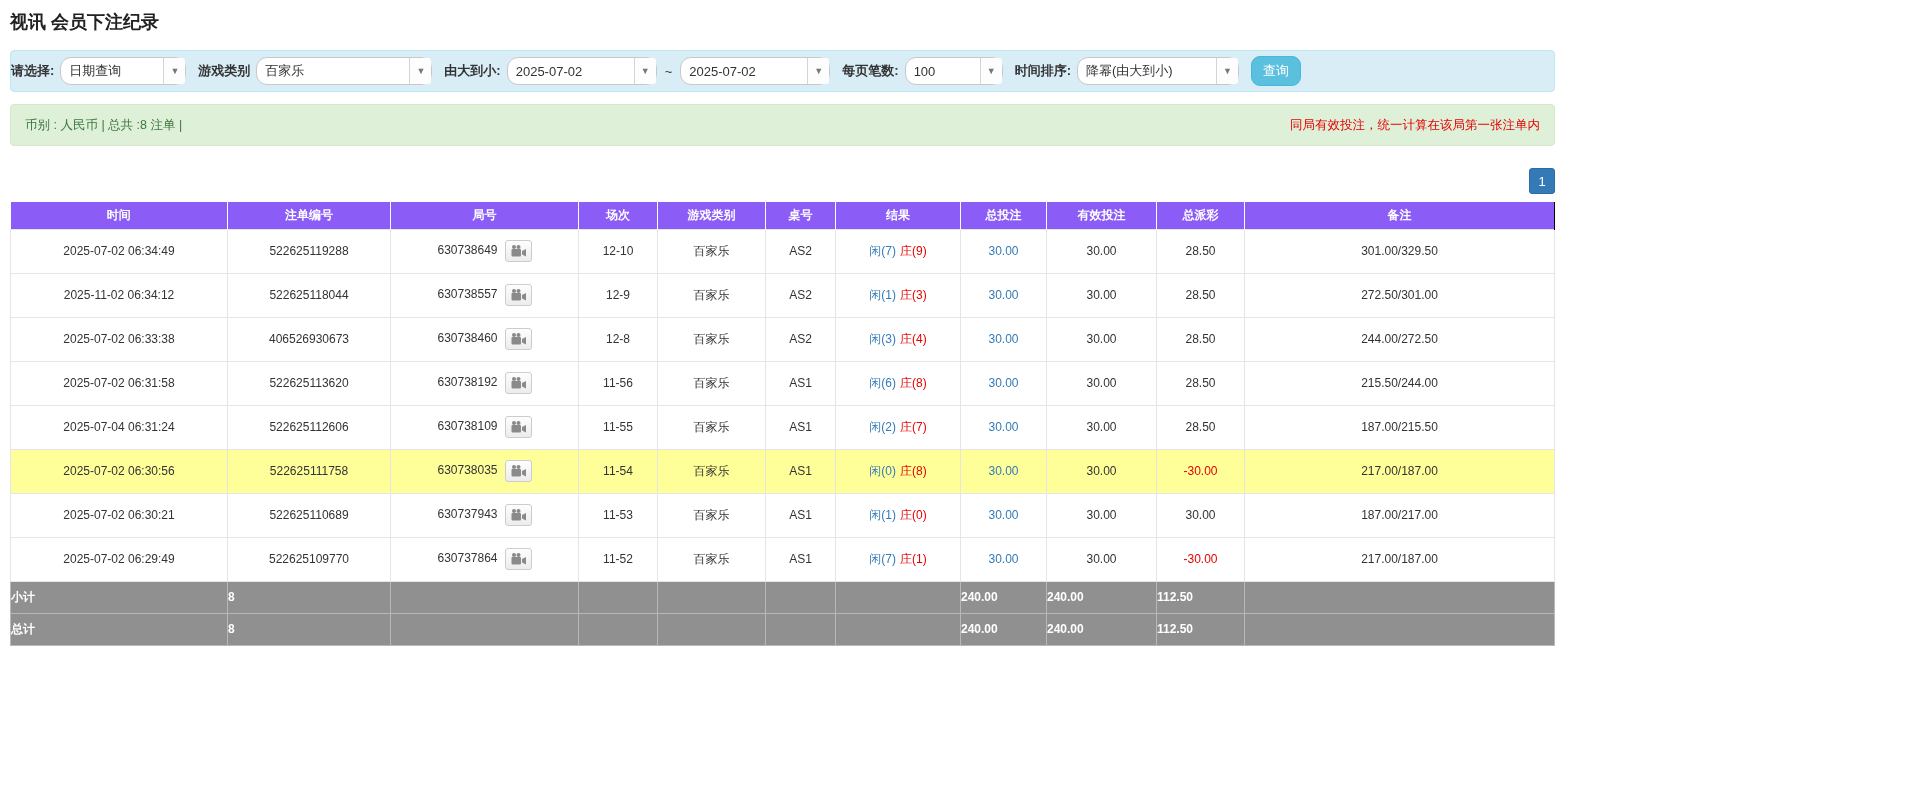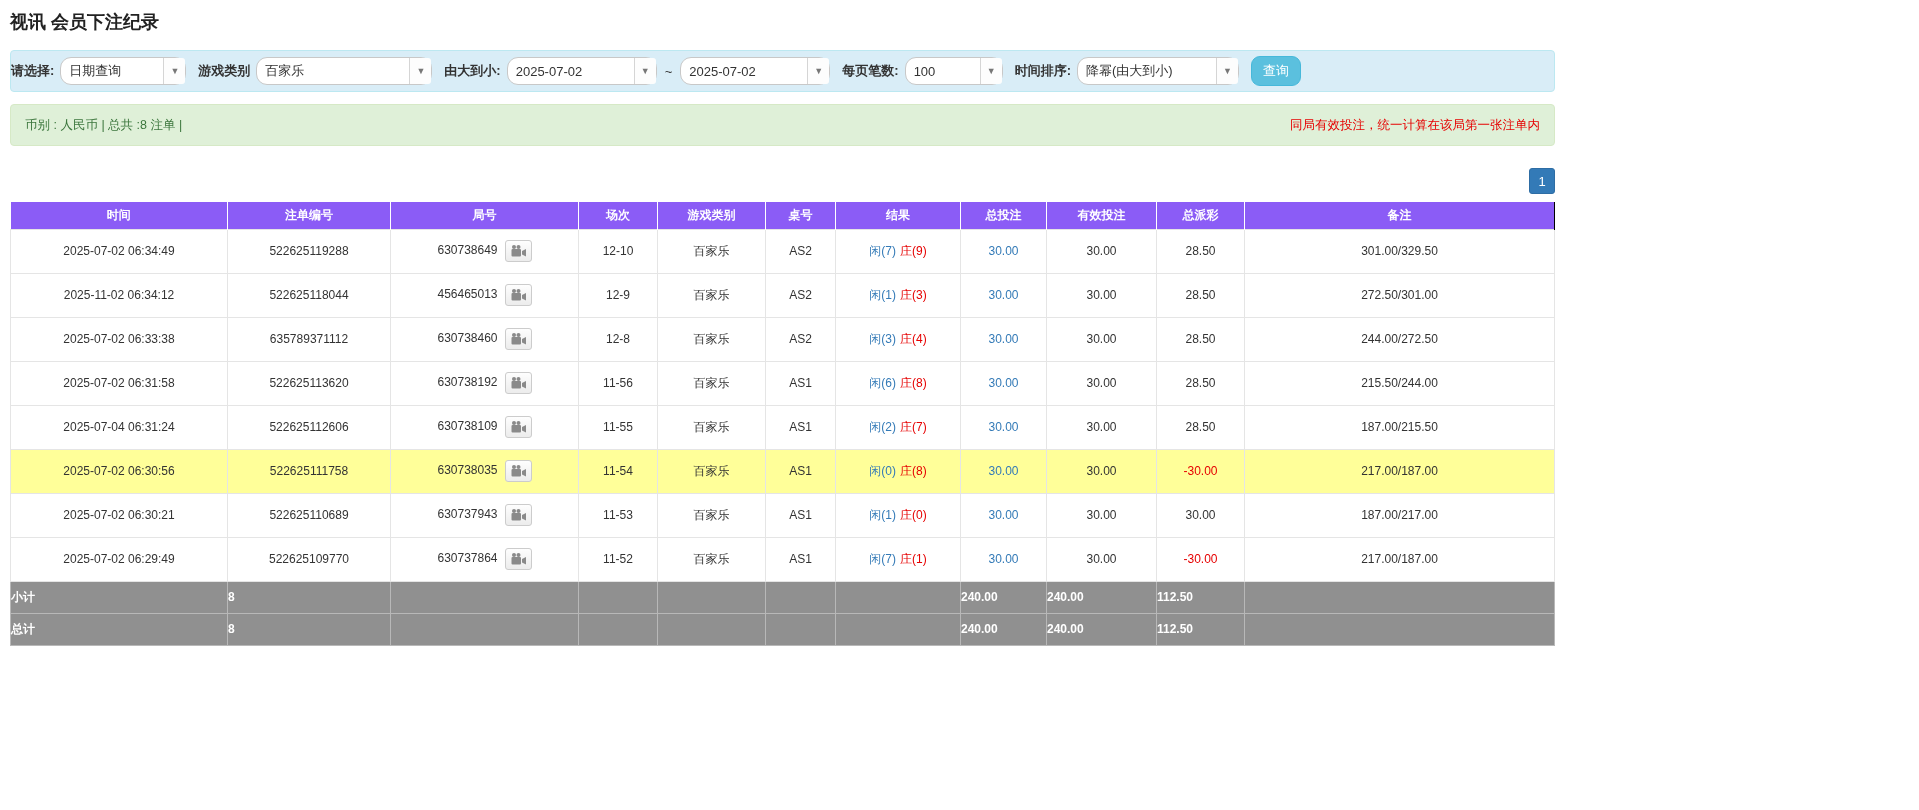--- a/index.html
+++ b/index.html
@@ -274,41 +274,41 @@
     <td><span class="player">闲(7)</span><span class="banker">庄(9)</span></td>
     <td><a class="bet-link">30.00</a></td>
     <td>30.00</td>
     <td>28.50</td>
     <td>301.00/329.50</td>
   </tr>
         <tr>
     <td>2025-11-02 06:34:12</td>
     <td>522625118044</td>
     <td>
-      <span>456465013</span><button class="video-btn">
+      <span>630738557</span><button class="video-btn">
               <svg width="15" height="12" viewBox="0 0 15 12">
                 <circle cx="3" cy="2" r="2" fill="#8a8a8a"></circle>
                 <circle cx="7.5" cy="2" r="2" fill="#8a8a8a"></circle>
                 <rect x="0.5" y="4" width="9.5" height="7.5" rx="1" fill="#8a8a8a"></rect>
                 <polygon points="11,6 15,4 15,11.5 11,9.5" fill="#8a8a8a"></polygon>
               </svg>
             </button>
     </td>
     <td>12-9</td>
     <td>百家乐</td>
     <td>AS2</td>
     <td><span class="player">闲(1)</span><span class="banker">庄(3)</span></td>
     <td><a class="bet-link">30.00</a></td>
     <td>30.00</td>
     <td>28.50</td>
     <td>272.50/301.00</td>
   </tr>
         <tr>
     <td>2025-07-02 06:33:38</td>
-    <td>635789371112</td>
+    <td>406526930673</td>
     <td>
       <span>630738460</span><button class="video-btn">
               <svg width="15" height="12" viewBox="0 0 15 12">
                 <circle cx="3" cy="2" r="2" fill="#8a8a8a"></circle>
                 <circle cx="7.5" cy="2" r="2" fill="#8a8a8a"></circle>
                 <rect x="0.5" y="4" width="9.5" height="7.5" rx="1" fill="#8a8a8a"></rect>
                 <polygon points="11,6 15,4 15,11.5 11,9.5" fill="#8a8a8a"></polygon>
               </svg>
             </button>
     </td>

